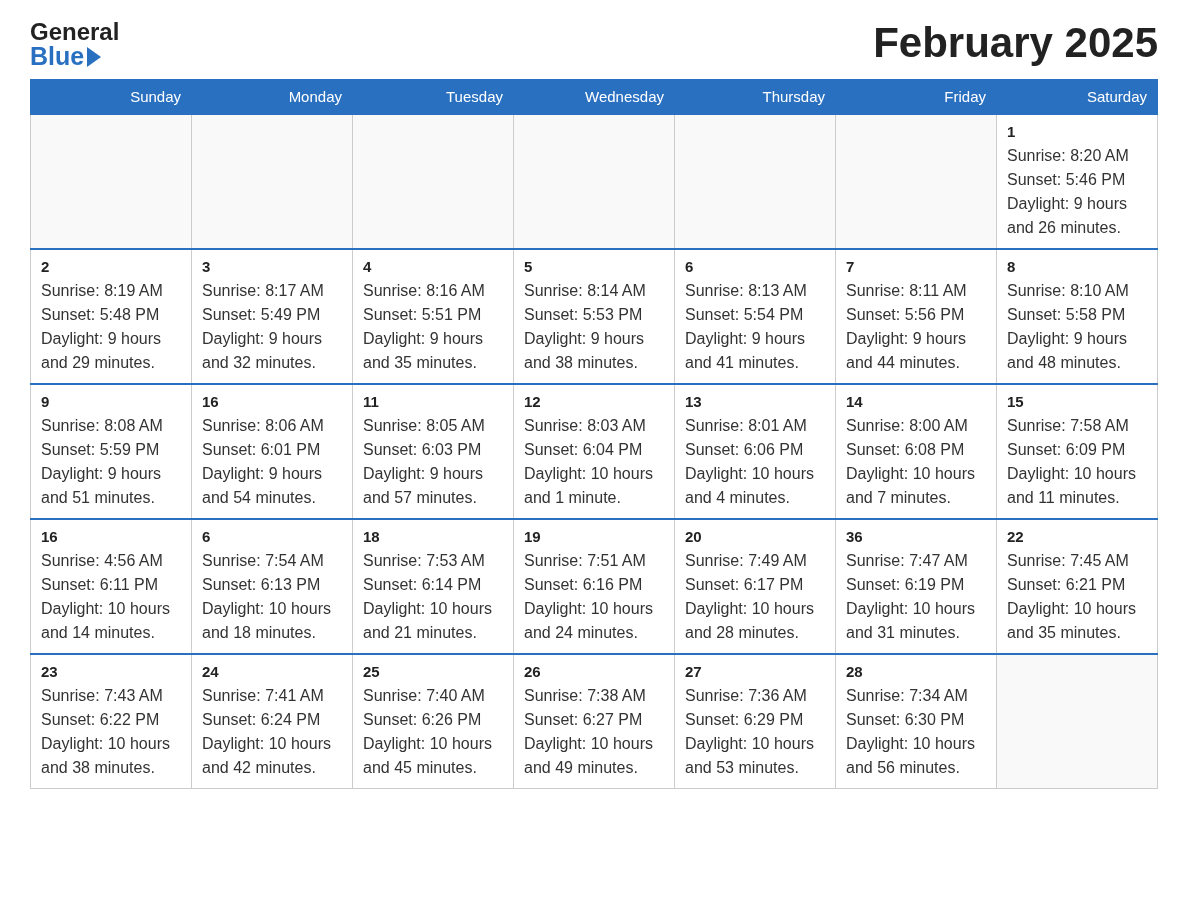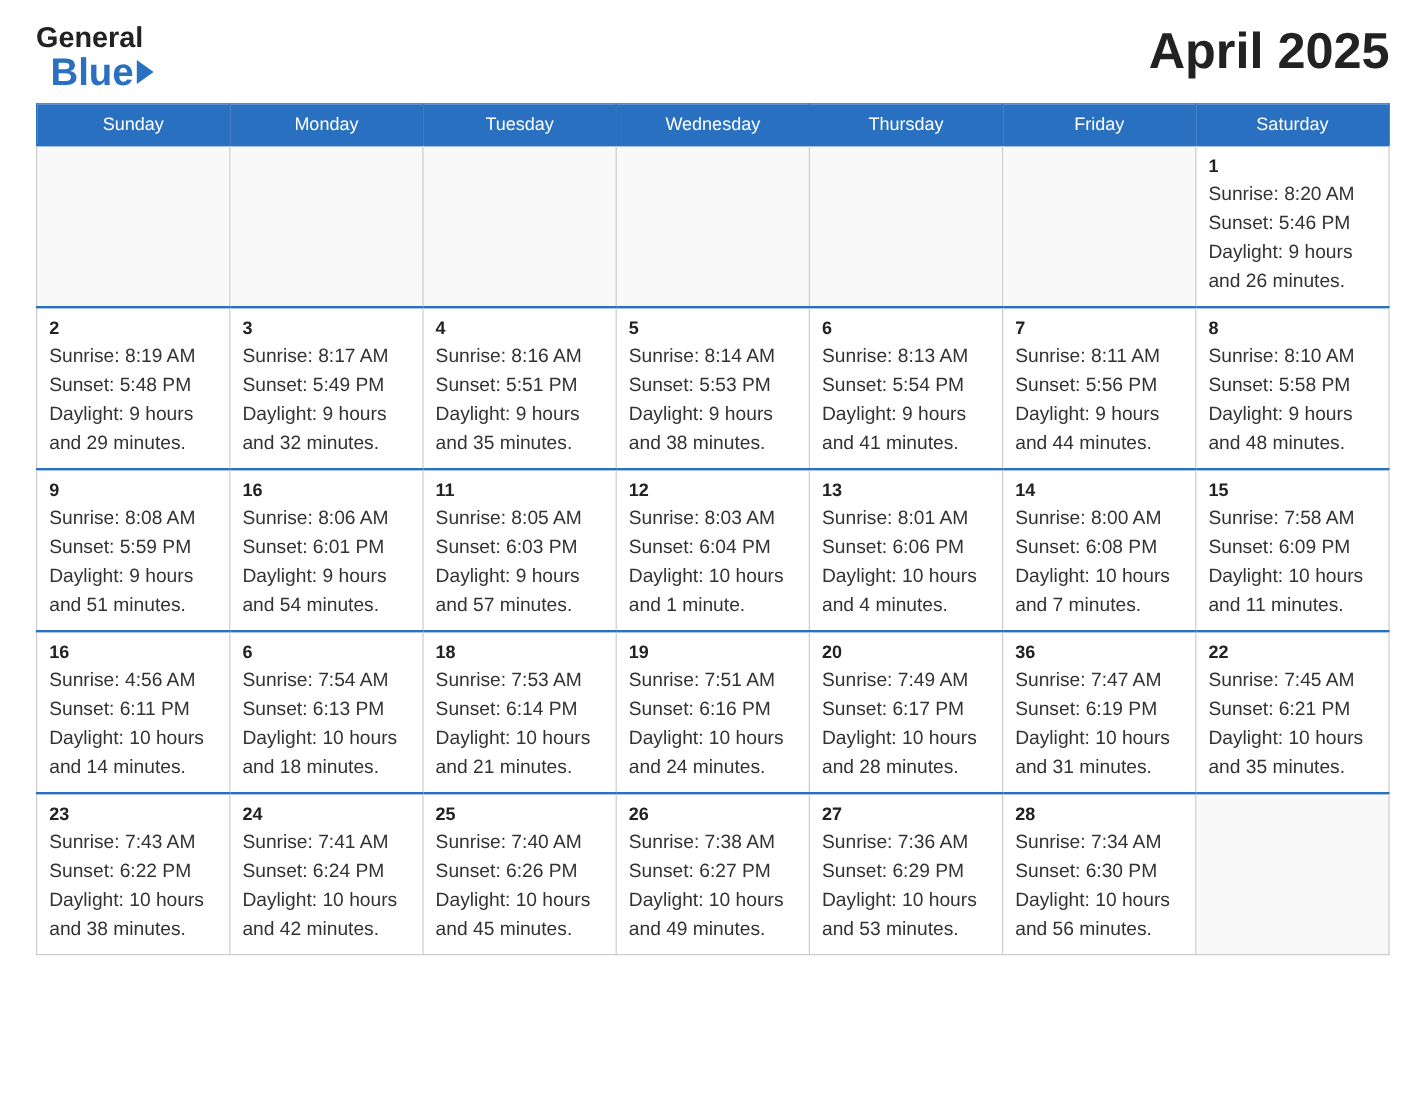--- a/index.html
+++ b/index.html
@@ -38,21 +38,21 @@
       width: 100%;
       border-collapse: collapse;
       margin-top: 10px;
     }
     .calendar th {
       background-color: #2970c0;
       color: #fff;
       font-size: 15px;
       font-weight: normal;
       padding: 8px 10px;
-      text-align: center;
+      text-align: right;
       border: 1px solid #2970c0;
     }
     .calendar td {
       vertical-align: top;
       padding: 8px 10px;
       border: 1px solid #ccc;
       width: 14.28%;
       height: 110px;
     }
     .calendar tr:first-child td {
@@ -96,29 +96,29 @@
     }
   </style>
 </head>
 <body>
 
 <div class="header">
   <div class="logo">
     <div class="logo-wrap">
       <div class="logo-text-wrap">
         <span style="font-size:24px;font-weight:bold;color:#222;">General</span>
-        <span style="font-size:32px;font-weight:bold;color:#2970c0;display:flex;align-items:center;margin-left:12px;">
+        <span style="font-size:25px;font-weight:bold;color:#2970c0;display:flex;align-items:center;">
           <span>Blue</span>
           <span class="triangle-right"></span>
         </span>
       </div>
     </div>
   </div>
   <div class="title-section">
-    <div class="month-title">April 2025</div>
+    <div class="month-title">February 2025</div>
   </div>
 </div>
 
 <table class="calendar">
   <thead>
     <tr>
     <th>Sunday</th>
         <th>Monday</th>
         <th>Tuesday</th>
         <th>Wednesday</th>

